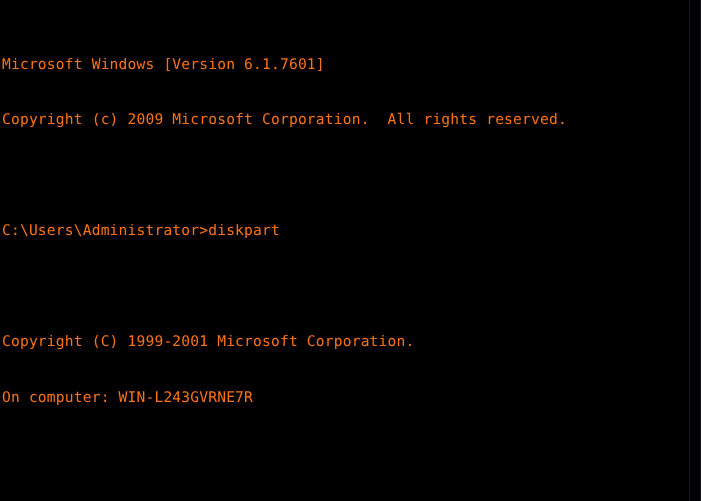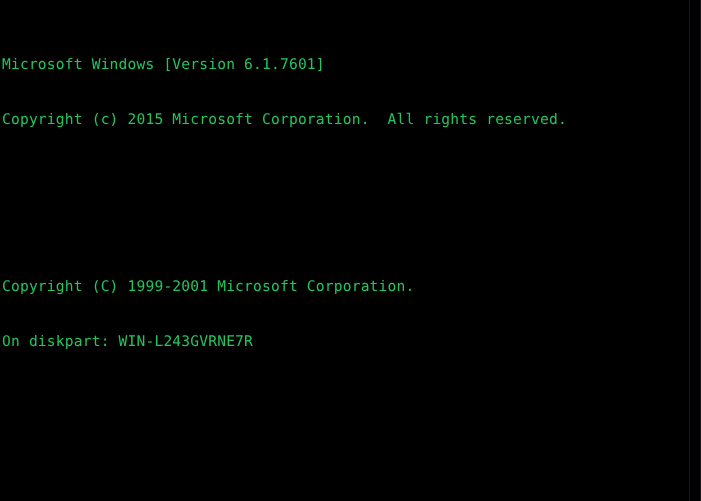--- a/index.html
+++ b/index.html
@@ -45,39 +45,40 @@
     white-space: pre;
     -webkit-font-smoothing: none;
     font-smooth: never;
     text-rendering: geometricPrecision;
   }
 
   .console-line {
     display: block;
     height: 18.5px;
     white-space: pre;
-    color: #22c55e;
+    color: #f97316;
   }
 
   .console-line.blank {
     color: transparent;
   }
 </style>
 </head>
 <body>
 
 <div id="console-window">
   <div id="console-buffer">
 
     <span class="console-line">Microsoft Windows [Version 6.1.7601]</span>
-    <span class="console-line">Copyright (c) 2015 Microsoft Corporation.  All rights reserved.</span>
+    <span class="console-line">Copyright (c) 2009 Microsoft Corporation.  All rights reserved.</span>
     <span class="console-line blank"></span>
+    <span class="console-line">C:\Users\Administrator&gt;diskpart</span>
     <span class="console-line blank"></span>
     <span class="console-line">Copyright (C) 1999-2001 Microsoft Corporation.</span>
-    <span class="console-line">On diskpart: WIN-L243GVRNE7R</span>
+    <span class="console-line">On computer: WIN-L243GVRNE7R</span>
     <span class="console-line blank"></span>
     
     
     
     
     
     
     
     
     

